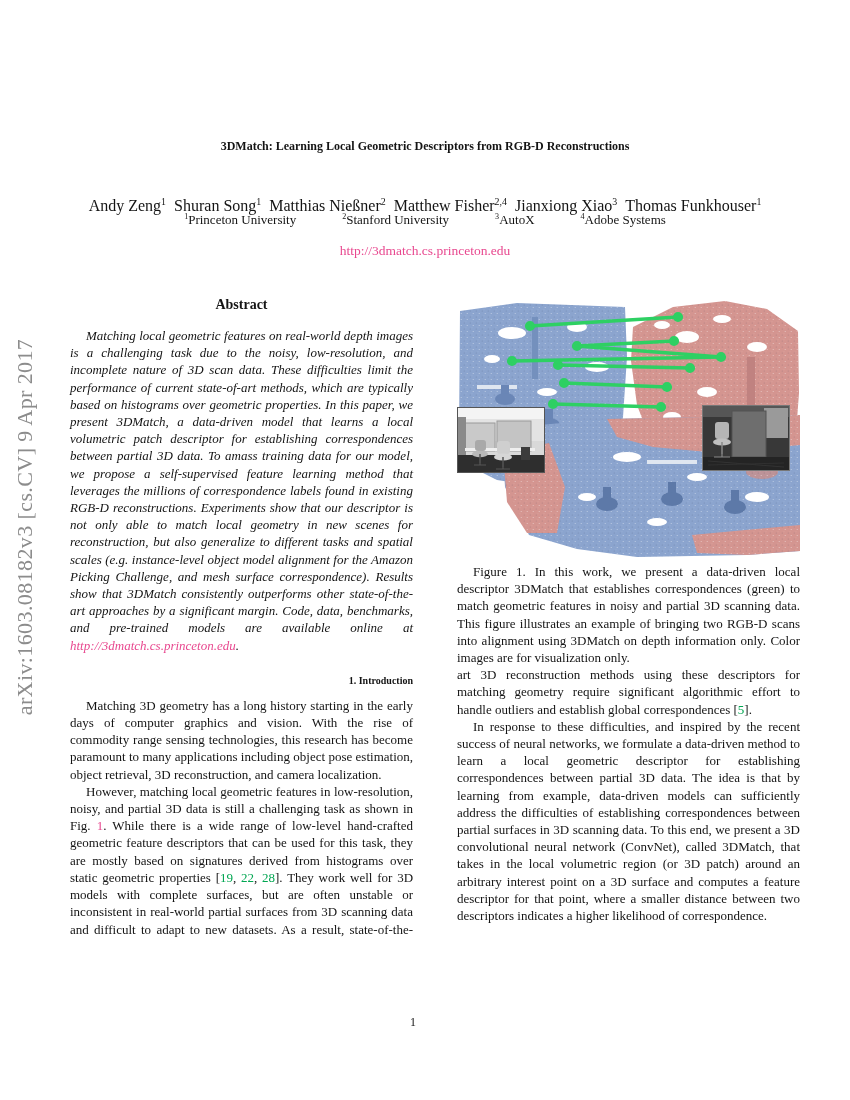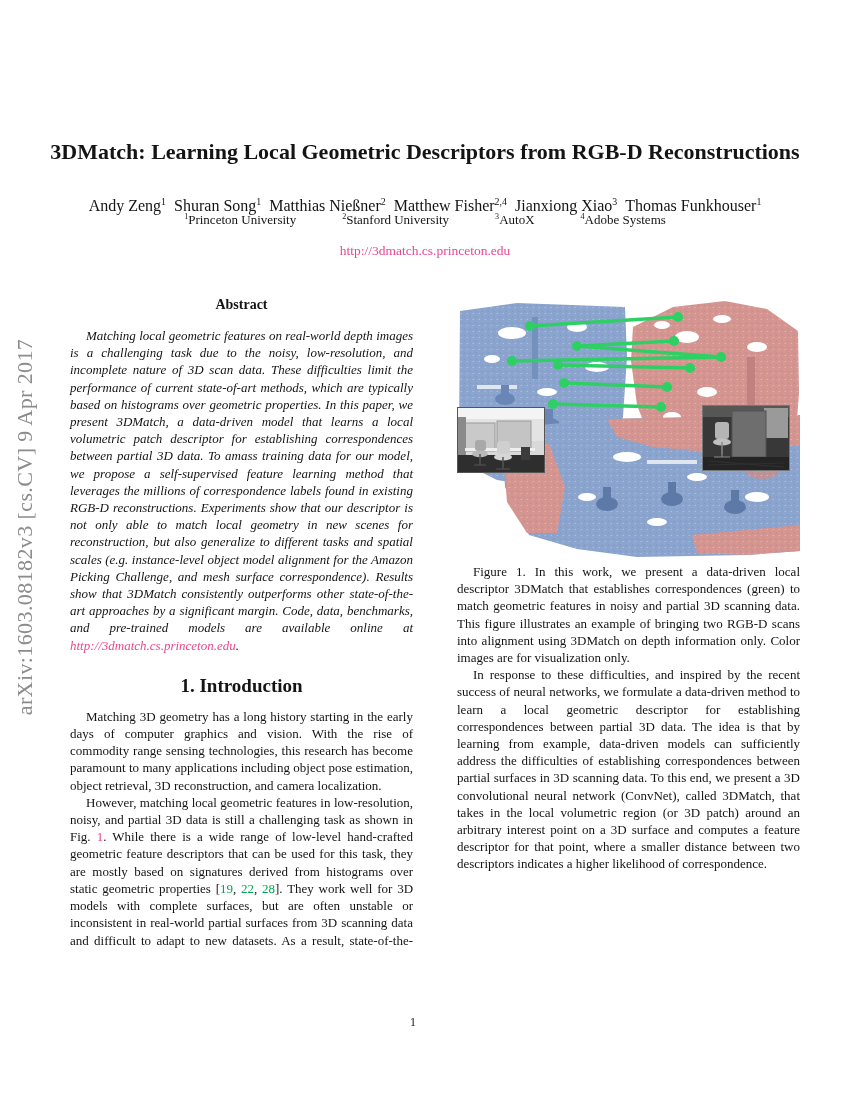--- a/index.html
+++ b/index.html
@@ -9,21 +9,21 @@
   }
   
   .arxiv-banner{
     position:absolute;left:-218px;top:507px;width:500px;height:40px;
     transform:rotate(-90deg);text-align:center;
     font-size:22px;color:#8c8c8c;letter-spacing:0.4px;white-space:nowrap;
   }
   
   .paper-title{
     position:absolute;top:139px;left:40px;width:770px;text-align:center;
-    font-size:22px;font-weight:bold;
+    font-size:12px;font-weight:bold;
   }
   .authors-line{
     position:absolute;top:197px;left:40px;width:770px;text-align:center;
     font-size:16px;white-space:nowrap;
   }
   .affils-line{
     position:absolute;top:212px;left:40px;width:770px;text-align:center;
     font-size:13px;white-space:nowrap;
   }
   .header-url{
@@ -38,21 +38,21 @@
   .seg-ref{color:#e8488f;}
   
   .col{position:absolute;top:295px;width:343px;text-align:justify;}
   .col-left{left:70px;}
   .col-right{left:457px;}
   .col p{margin:0;font-size:13px;line-height:17.2px;text-indent:16px;}
   .col p.noindent{text-indent:0;}
   .col p.justlast{text-align-last:justify;}
   .abstract-heading{text-align:center;font-weight:bold;font-size:14px;margin:2px 0 14px 0;}
   .abstract-body{font-style:italic;}
-  .section-heading{font-weight:bold;font-size:19px;margin:21px 0 11px 0;text-align:center;}
+  .section-heading{font-weight:bold;font-size:10px;margin:21px 0 11px 0;text-align:right;}
   
   .figure-block{margin:0 0 0 0;}
   .fig-image{display:block;margin:2px 0 4px 0;}
   .fig-caption{font-size:11.3px;line-height:15px;text-align:justify;margin:0 0 30px 0;text-indent:0;}
   
   .page-number{
     position:absolute;top:1015px;left:0;width:826px;text-align:center;font-size:12px;
   }
 </style>
 </head>
@@ -192,18 +192,19 @@
           <circle cx="101" cy="68" r="3.4"></circle>
             <circle cx="233" cy="71" r="3.4"></circle>
           <circle cx="107" cy="86" r="3.4"></circle>
             <circle cx="210" cy="90" r="3.4"></circle>
           <circle cx="96" cy="107" r="3.4"></circle>
             <circle cx="204" cy="110" r="3.4"></circle>
         </g>
       </svg>
       <p class="fig-caption">Figure 1. In this work, we present a data-driven local descriptor 3DMatch that establishes correspondences (green) to match geometric features in noisy and partial 3D scanning data. This figure illustrates an example of bringing two RGB-D scans into alignment using 3DMatch on depth information only. Color images are for visualization only.</p>
     </div>
+    <p class="noindent"><span>art 3D reconstruction methods using these descriptors for matching geometry require significant algorithmic effort to handle outliers and establish global correspondences [</span><span class="seg-cite">5</span><span>].</span></p>
     <p>In response to these difficulties, and inspired by the recent success of neural networks, we formulate a data-driven method to learn a local geometric descriptor for establishing correspondences between partial 3D data. The idea is that by learning from example, data-driven models can sufficiently address the difficulties of establishing correspondences between partial surfaces in 3D scanning data. To this end, we present a 3D convolutional neural network (ConvNet), called 3DMatch, that takes in the local volumetric region (or 3D patch) around an arbitrary interest point on a 3D surface and computes a feature descriptor for that point, where a smaller distance between two descriptors indicates a higher likelihood of correspondence.</p>
   </div>
 
   <div class="page-number">1</div>
 
 </div>
 
 </body></html>

